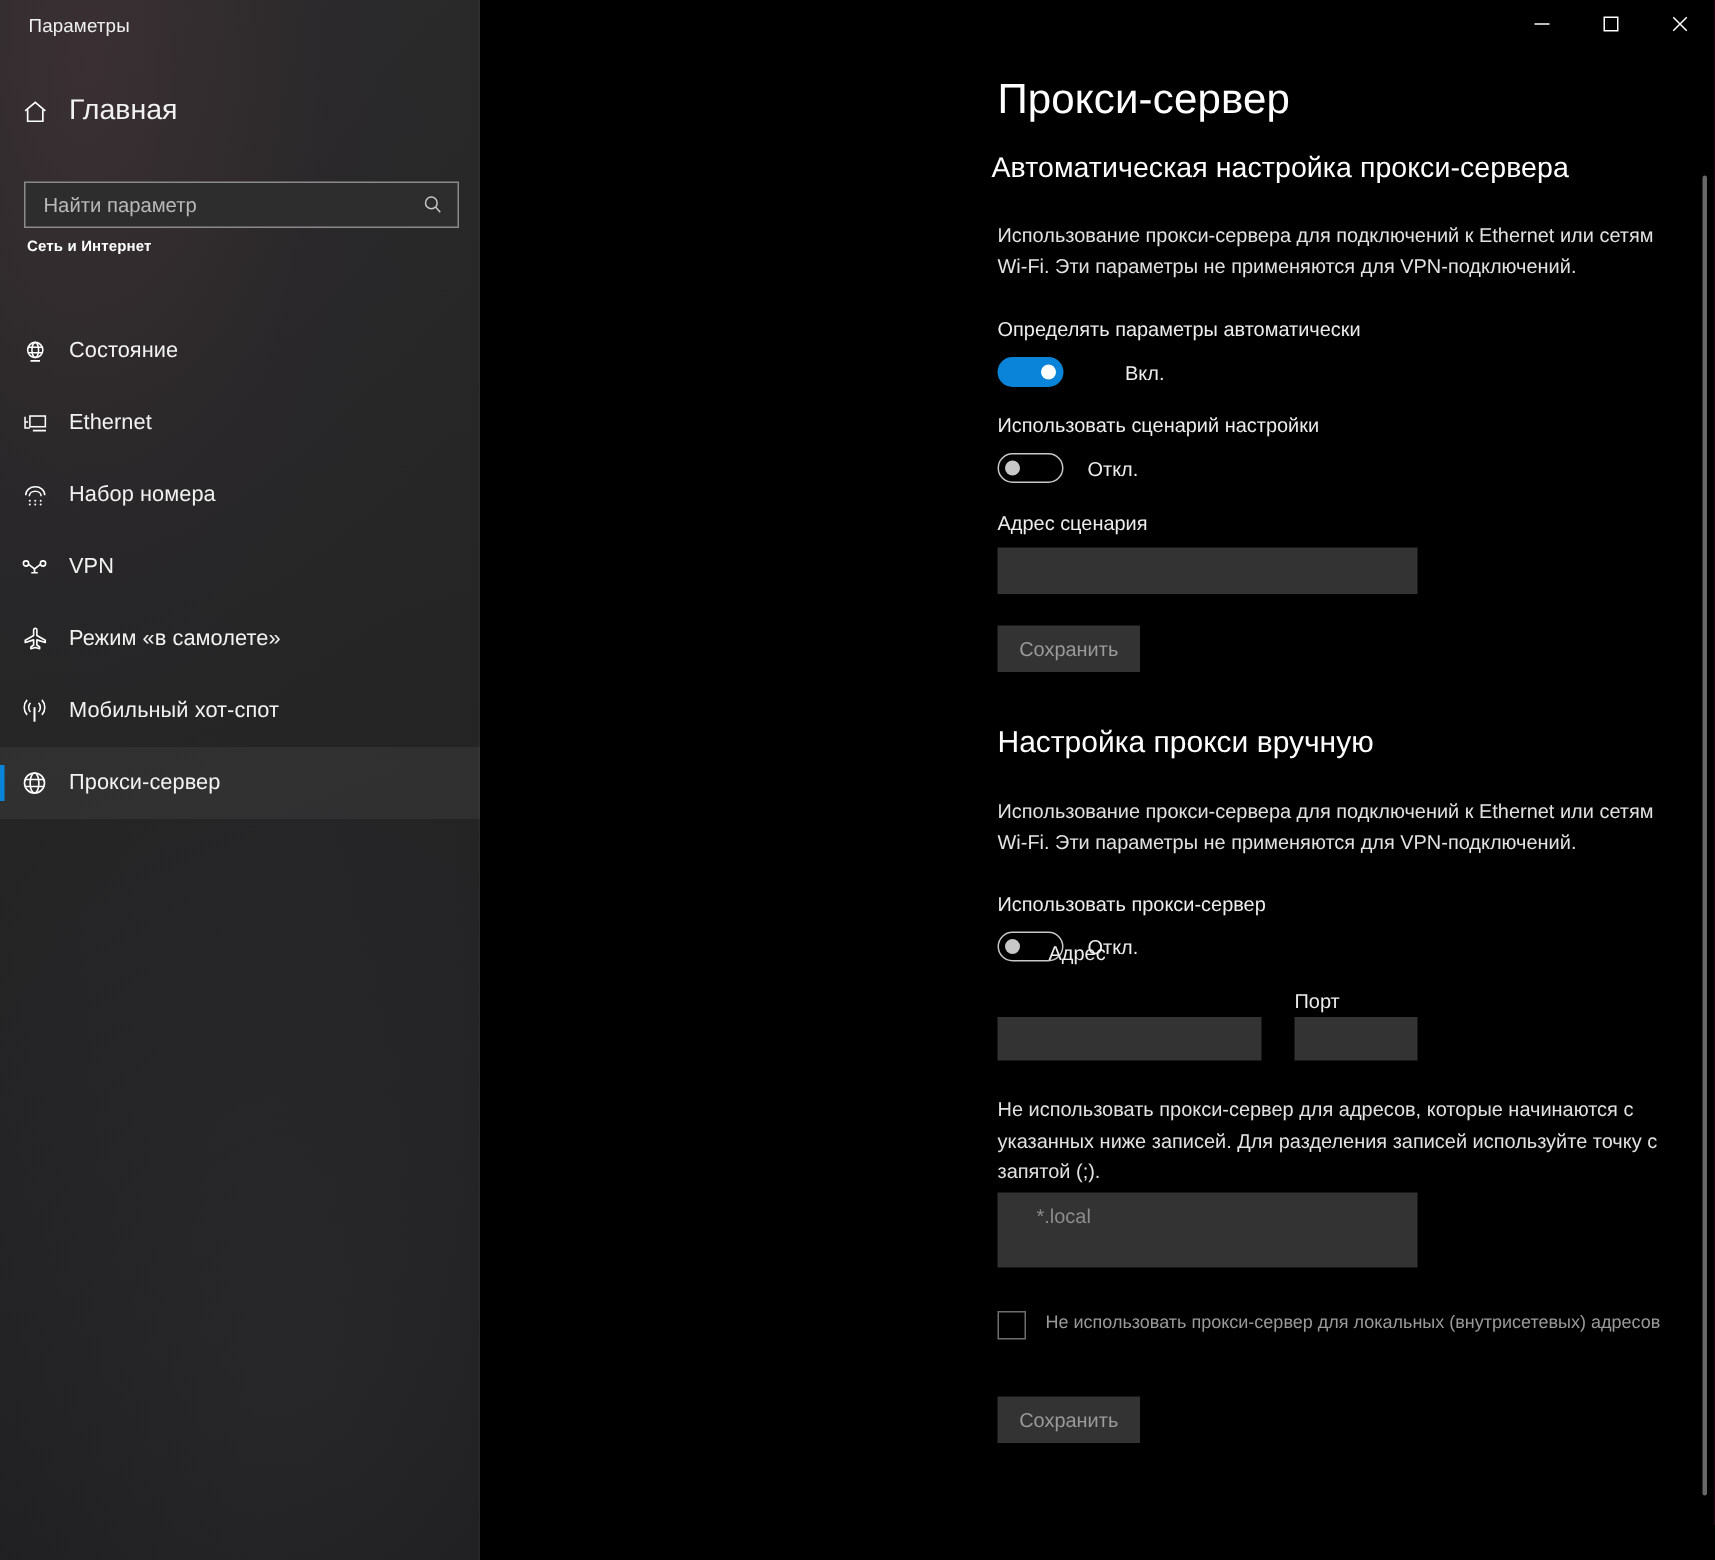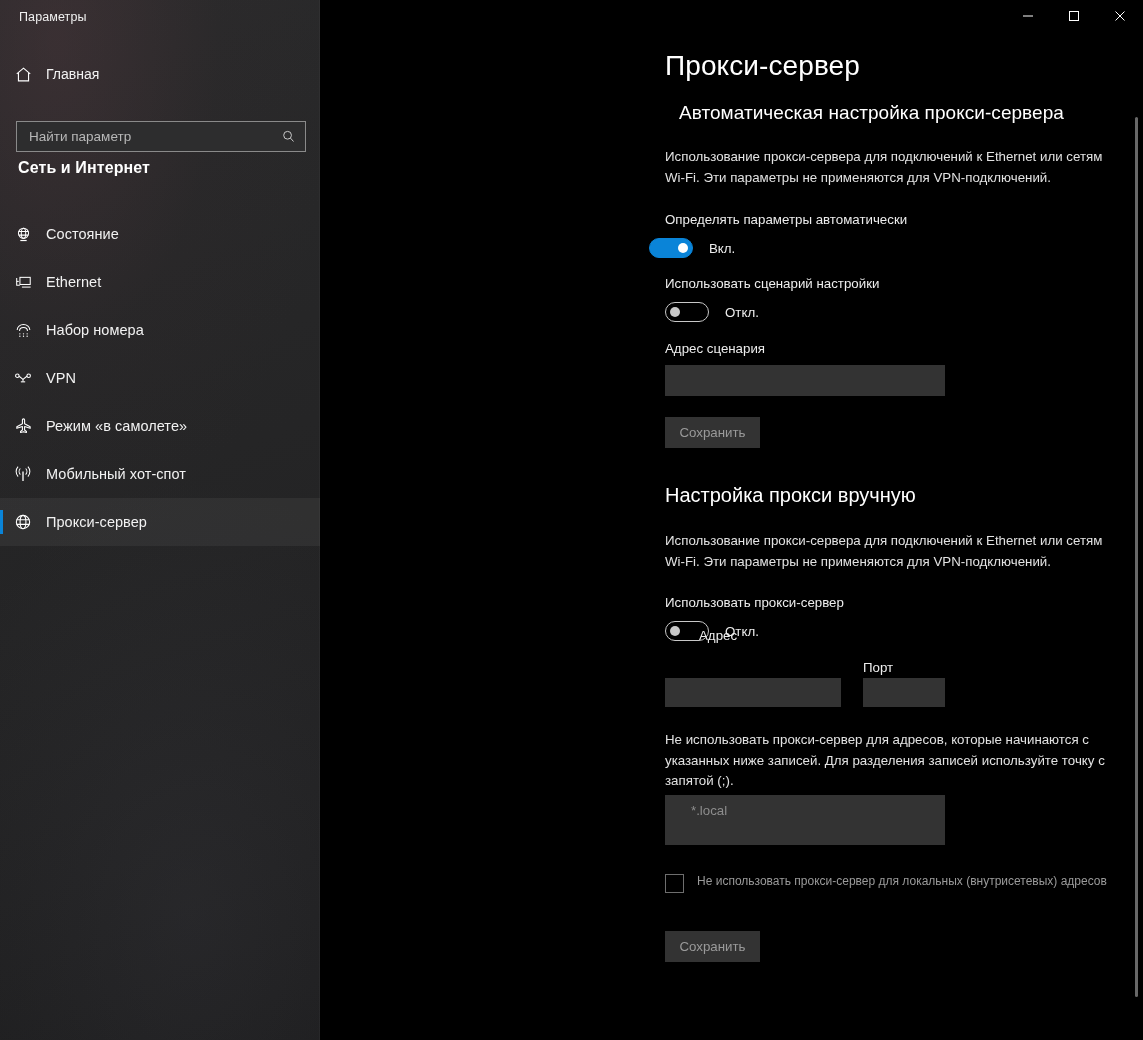--- a/index.html
+++ b/index.html
@@ -54,21 +54,21 @@
     position: absolute;
     left: 0;
     top: 58px;
     width: 320px;
     height: 32px;
     display: flex;
     align-items: center;
     cursor: default;
   }
   .home-row .nav-icon { width: 46px; display: flex; justify-content: center; align-items: center; }
-  .home-row .nav-label { font-size: 14px; color: #f2f2f2; }
+  .home-row .nav-label { font-size: 19px; color: #f2f2f2; }
 
   .search-box {
     position: absolute;
     left: 16px;
     top: 121px;
     width: 290px;
     height: 31px;
     background: #2d2d2e;
     border: 1px solid #8a8a8a;
     display: flex;
@@ -80,21 +80,21 @@
     font-size: 13.5px;
     color: #b8b8b8;
     line-height: 29px;
   }
   .search-box .search-icon { width: 18px; height: 18px; display: flex; align-items: center; justify-content: center; }
 
   .section-heading {
     position: absolute;
     left: 18px;
     top: 159px;
-    font-size: 16px;
+    font-size: 10px;
     font-weight: bold;
     color: #ffffff;
     letter-spacing: 0.1px;
   }
 
   .nav-list {
     position: absolute;
     left: 0;
     top: 210px;
     width: 320px;
@@ -163,21 +163,21 @@
     left: 345px;
     top: 50px;
     font-size: 28px;
     font-weight: normal;
     color: #ffffff;
     letter-spacing: 0.1px;
   }
 
   .subheading {
     position: absolute;
-    left: 359px;
+    left: 341px;
     font-size: 19px;
     font-weight: normal;
     color: #ffffff;
     letter-spacing: 0.05px;
   }
   #sub-auto { top: 102px; }
 
   .sec-heading {
     position: absolute;
     left: 345px;
@@ -475,21 +475,21 @@
           </svg>
       </div>
     </div>
 
     <div class="page-title">Прокси-сервер</div>
 
     <div class="subheading" id="sub-auto">Автоматическая настройка прокси-сервера</div>
     <div class="para" id="para-auto">Использование прокси-сервера для подключений к Ethernet или сетям Wi-Fi. Эти параметры не применяются для VPN-подключений.</div>
 
     <div class="field-label" style="left:345px; top:212px;">Определять параметры автоматически</div>
-    <div class="toggle-row" style="left:329px; top:238px;">
+    <div class="toggle-row" style="left:345px; top:238px;gap:25px;">
       <div class="toggle on">
           <span class="knob"></span>
         </div>
       <span class="toggle-state">Вкл.</span>
     </div>
 
     <div class="field-label" style="left:345px; top:276px;">Использовать сценарий настройки</div>
     <div class="toggle-row" style="left:345px; top:302px;">
       <div class="toggle off">
           <span class="knob"></span>

